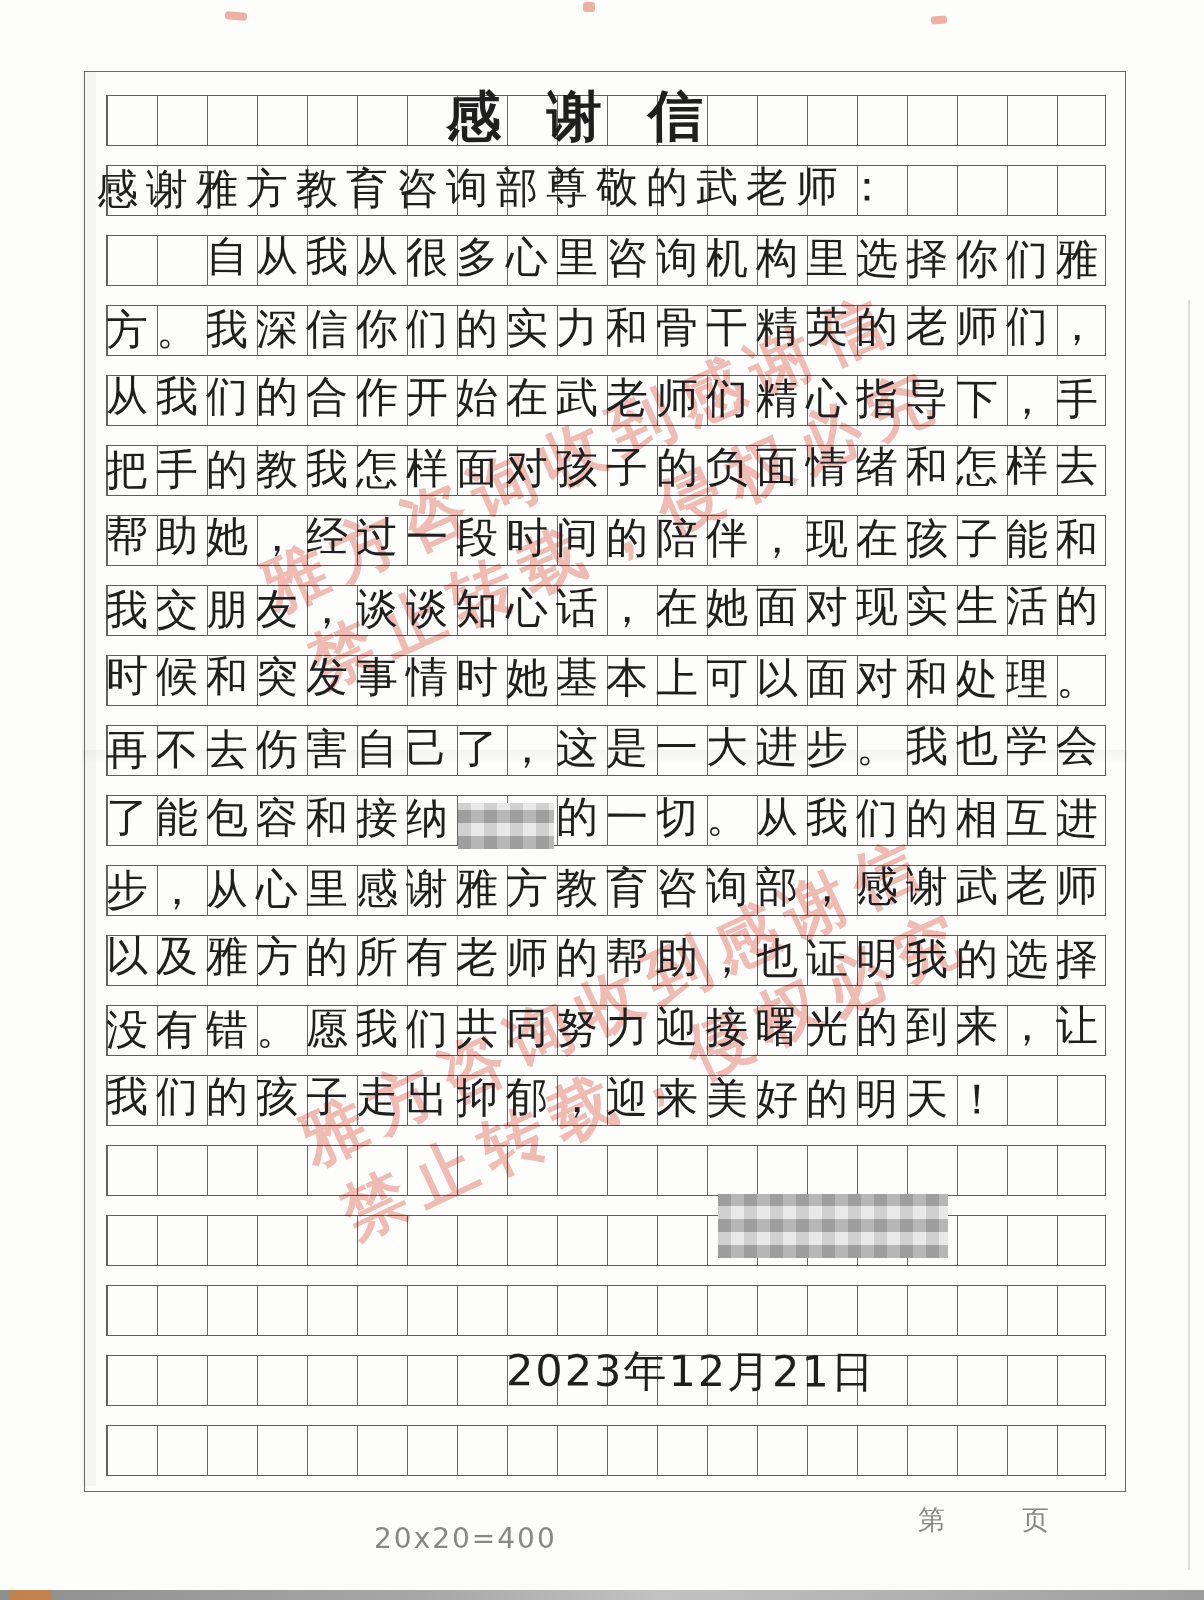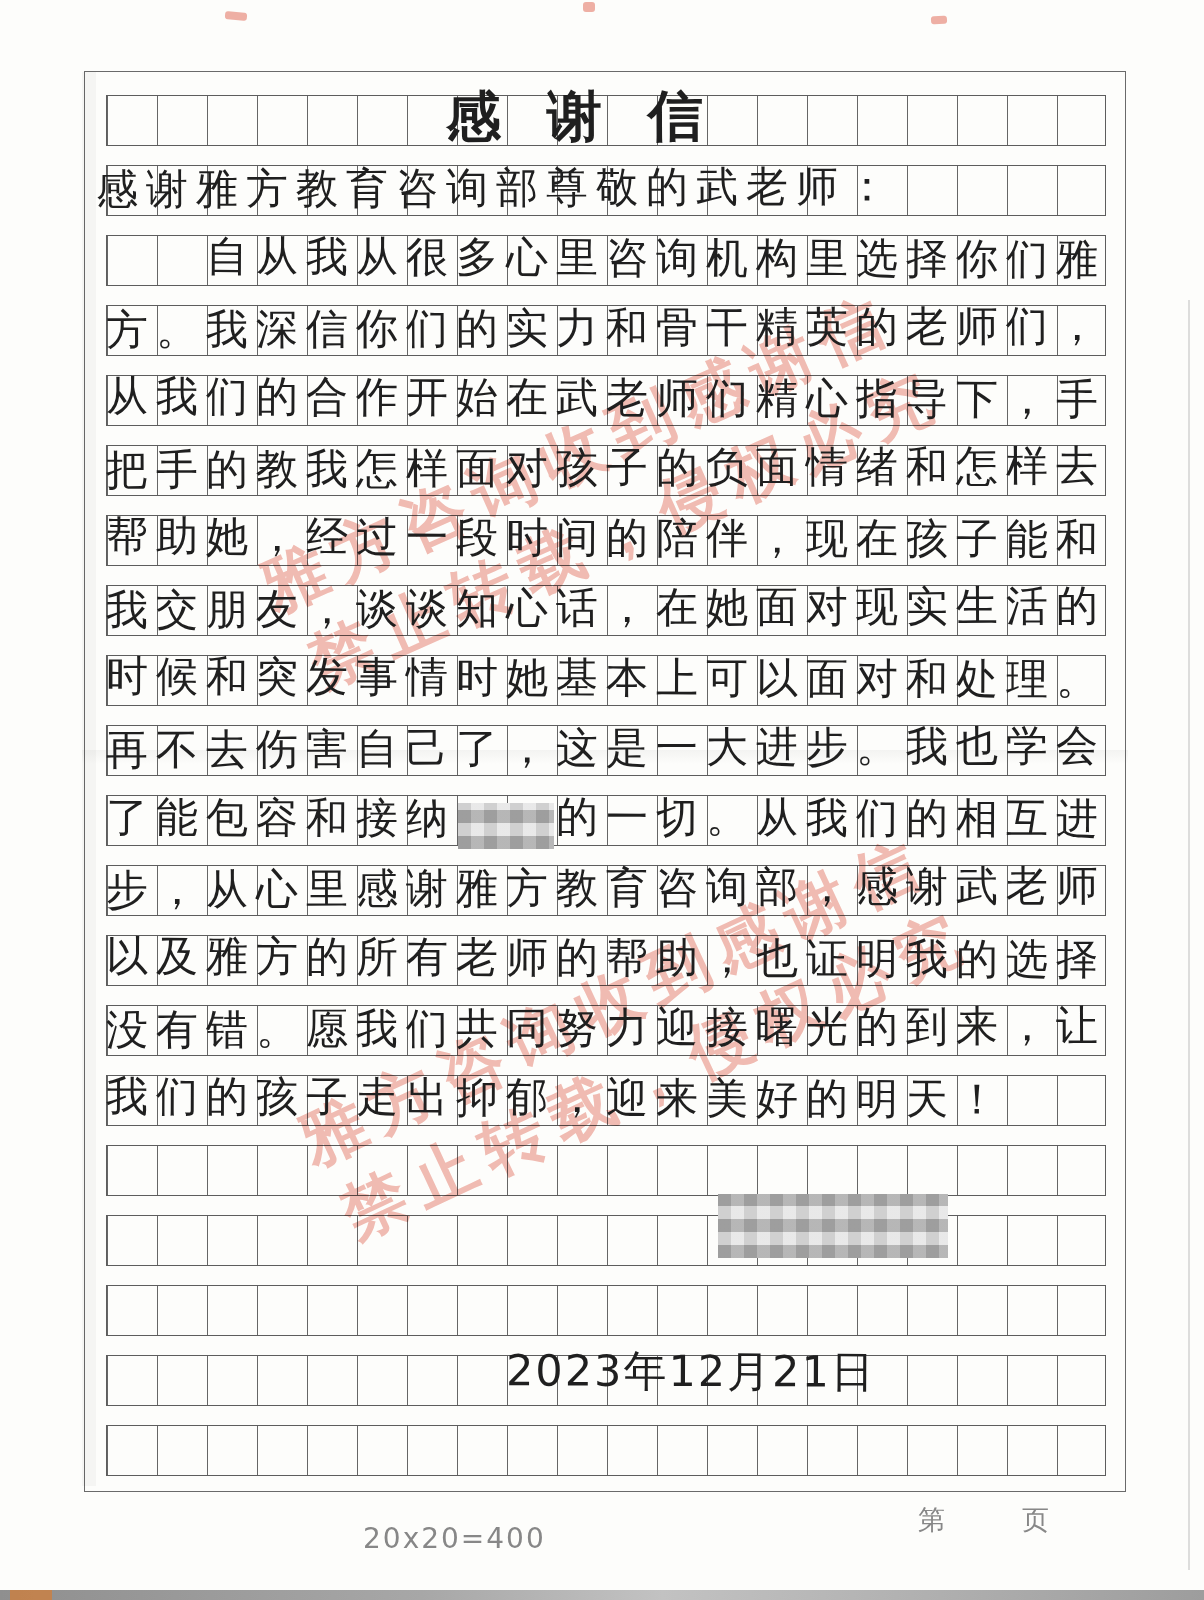--- a/index.html
+++ b/index.html
@@ -123,21 +123,21 @@
       <div class="hand" style="left: 106px; top: 859px;">步，从心里感谢雅方教育咨询部，感谢武老师</div>
       <div class="hand alt" style="left: 106px; top: 929px;">以及雅方的所有老师的帮助，也证明我的选择</div>
       <div class="hand" style="left: 106px; top: 999px;">没有错。愿我们共同努力迎接曙光的到来，让</div>
       <div class="hand alt" style="left: 106px; top: 1069px;">我们的孩子走出抑郁，迎来美好的明天！</div>
     </div>
 
   <div class="censor" style="left:718px;top:1194px;width:230px;height:64px;"></div>
 
   <div class="hand date alt" style="left:506px;top:1342px;">2023年12月21日</div>
 
-  <div class="print grid-note" style="left:363px;top:1522px;">20x20=400</div>
+  <div class="print grid-note" style="left:374px;top:1522px;">20x20=400</div>
   <div class="print page-label" style="left:918px;top:1502px;">第</div>
   <div class="print page-label" style="left:1022px;top:1502px;">页</div>
 
   <div class="speck" style="left:225px;top:12px;width:22px;height:8px;transform:rotate(5deg);"></div>
   <div class="speck" style="left:583px;top:2px;width:12px;height:10px;"></div>
   <div class="speck" style="left:931px;top:16px;width:16px;height:8px;transform:rotate(-4deg);"></div>
   <div class="paper-edge"></div>
   <div class="scan-band"></div>
   <div class="blob"></div>
 </div>

